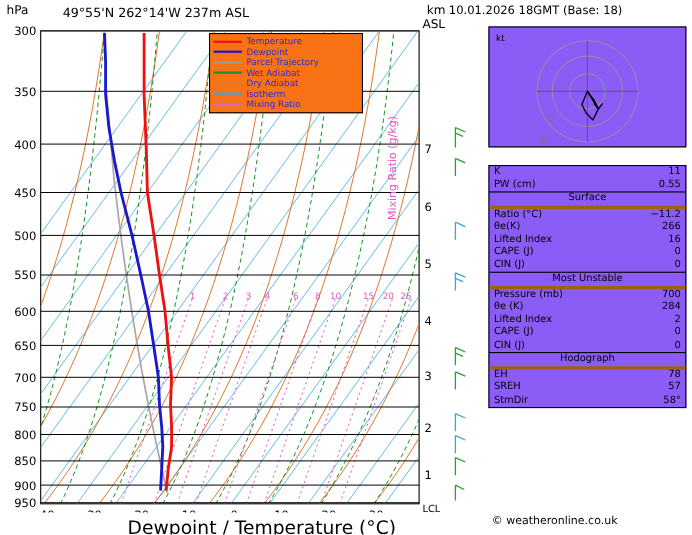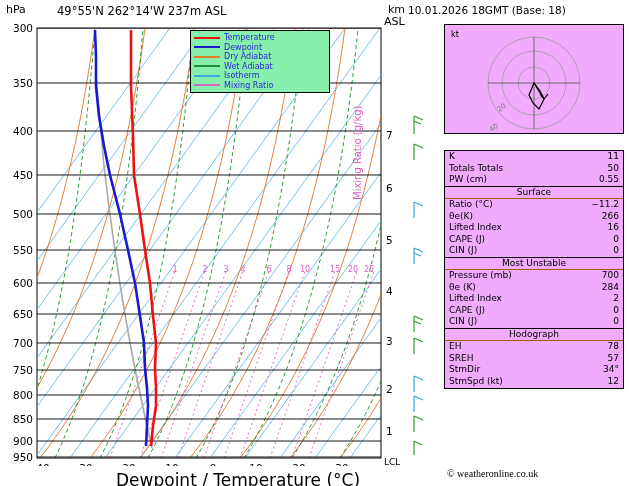--- a/index.html
+++ b/index.html
@@ -2,29 +2,29 @@
 <html><head>
 <meta charset="utf-8">
 <style>
   html,body{margin:0;padding:0;}
   body{width:629px;height:486px;background:#ffffff;font-family:"DejaVu Sans",sans-serif;position:relative;overflow:hidden;}
   .abs{position:absolute;}
   .ttl{font-size:11px;color:#000;}
   svg{display:block;}
 
   
-  #legend{left:190px;top:30px;width:132px;border:1px solid #000;background:#86efac;padding:2px 3px;font-size:8px;z-index:5;}
+  #legend{left:190px;top:30px;width:132px;border:1px solid #000;background:#f97316;padding:2px 3px;font-size:8px;z-index:5;}
   #legend .row{display:flex;align-items:center;height:9.5px;}
   #legend .ln{width:26px;height:0;border-top-width:2px;border-top-style:solid;margin-right:4px;}
   #legend .lbl{color:#2b2bcf;}
 
   
-  .panel{border:1px solid #000;background:#f0abfc;}
+  .panel{border:1px solid #000;background:#8b5cf6;}
   .tblrow{display:flex;justify-content:space-between;padding:0 4px;font-size:9px;line-height:11.5px;}
-  .sect{text-align:center;font-size:9px;line-height:11.5px;border-top:1px solid #000;border-bottom:1px solid #a16207;}
+  .sect{text-align:center;font-size:9px;line-height:11.5px;border-top:1px solid #000;border-bottom:3px solid #a16207;}
   .hdrdate{font-size:10.5px;}
   .foot{font-size:10px;color:#000;}
 </style>
 </head>
 <body>
 
 <div class="abs ttl" style="left:6px;top:3px;">hPa</div>
 <div class="abs ttl" style="left:57px;top:4px;font-size:11.5px;">49°55'N  262°14'W  237m ASL</div>
 <div class="abs ttl" style="left:388px;top:3px;">km</div>
 <div class="abs ttl" style="left:384px;top:15px;">ASL</div>
@@ -180,26 +180,30 @@
 <div class="abs" id="legend">
   <div class="row">
       <span class="ln" style="border-top-color:#ee1111;"></span>
       <span class="lbl">Temperature</span>
     </div>
   <div class="row">
       <span class="ln" style="border-top-color:#1a1acc;"></span>
       <span class="lbl">Dewpoint</span>
     </div>
   <div class="row">
+      <span class="ln" style="border-top-color:#999999;"></span>
+      <span class="lbl">Parcel Trajectory</span>
+    </div>
+  <div class="row">
+      <span class="ln" style="border-top-color:#1f8f2f;"></span>
+      <span class="lbl">Wet Adiabat</span>
+    </div>
+  <div class="row">
       <span class="ln" style="border-top-color:#e07b2a;"></span>
       <span class="lbl">Dry Adiabat</span>
-    </div>
-  <div class="row">
-      <span class="ln" style="border-top-color:#1f8f2f;"></span>
-      <span class="lbl">Wet Adiabat</span>
     </div>
   <div class="row">
       <span class="ln" style="border-top-color:#39a7dd;"></span>
       <span class="lbl">Isotherm</span>
     </div>
   <div class="row">
       <span class="ln" style="border-top-color:#d86bbf;"></span>
       <span class="lbl">Mixing Ratio</span>
     </div>
 </div>
@@ -277,24 +281,20 @@
   <path d="M 99 74 L 95 69 M 99 74 L 103 69" stroke="#000" stroke-width="1.2" fill="none"></path>
 </svg>
 </div>
 
 <div class="abs panel" style="left:444px;top:150px;width:178px;">
   <div class="tblrow">
       <span>K</span>
       <span>11</span>
     </div>
   <div class="tblrow">
-      <span>Totals Totals</span>
-      <span>50</span>
-    </div>
-  <div class="tblrow">
       <span>PW (cm)</span>
       <span>0.55</span>
     </div>
 
   <div class="sect">Surface</div>
   <div class="tblrow">
       <span>Ratio (°C)</span>
       <span>−11.2</span>
     </div>
   <div class="tblrow">
@@ -340,21 +340,17 @@
   <div class="tblrow">
       <span>EH</span>
       <span>78</span>
     </div>
   <div class="tblrow">
       <span>SREH</span>
       <span>57</span>
     </div>
   <div class="tblrow">
       <span>StmDir</span>
-      <span>34°</span>
-    </div>
-  <div class="tblrow" style="padding-bottom:1px;">
-      <span>StmSpd (kt)</span>
-      <span>12</span>
-    </div>
-</div>
-
-<div class="abs foot" style="left:447px;top:468px;font-family:Liberation Serif, serif;">© weatheronline.co.uk</div>
+      <span>58°</span>
+    </div>
+</div>
+
+<div class="abs foot" style="left:447px;top:468px;">© weatheronline.co.uk</div>
 
 </body></html>

